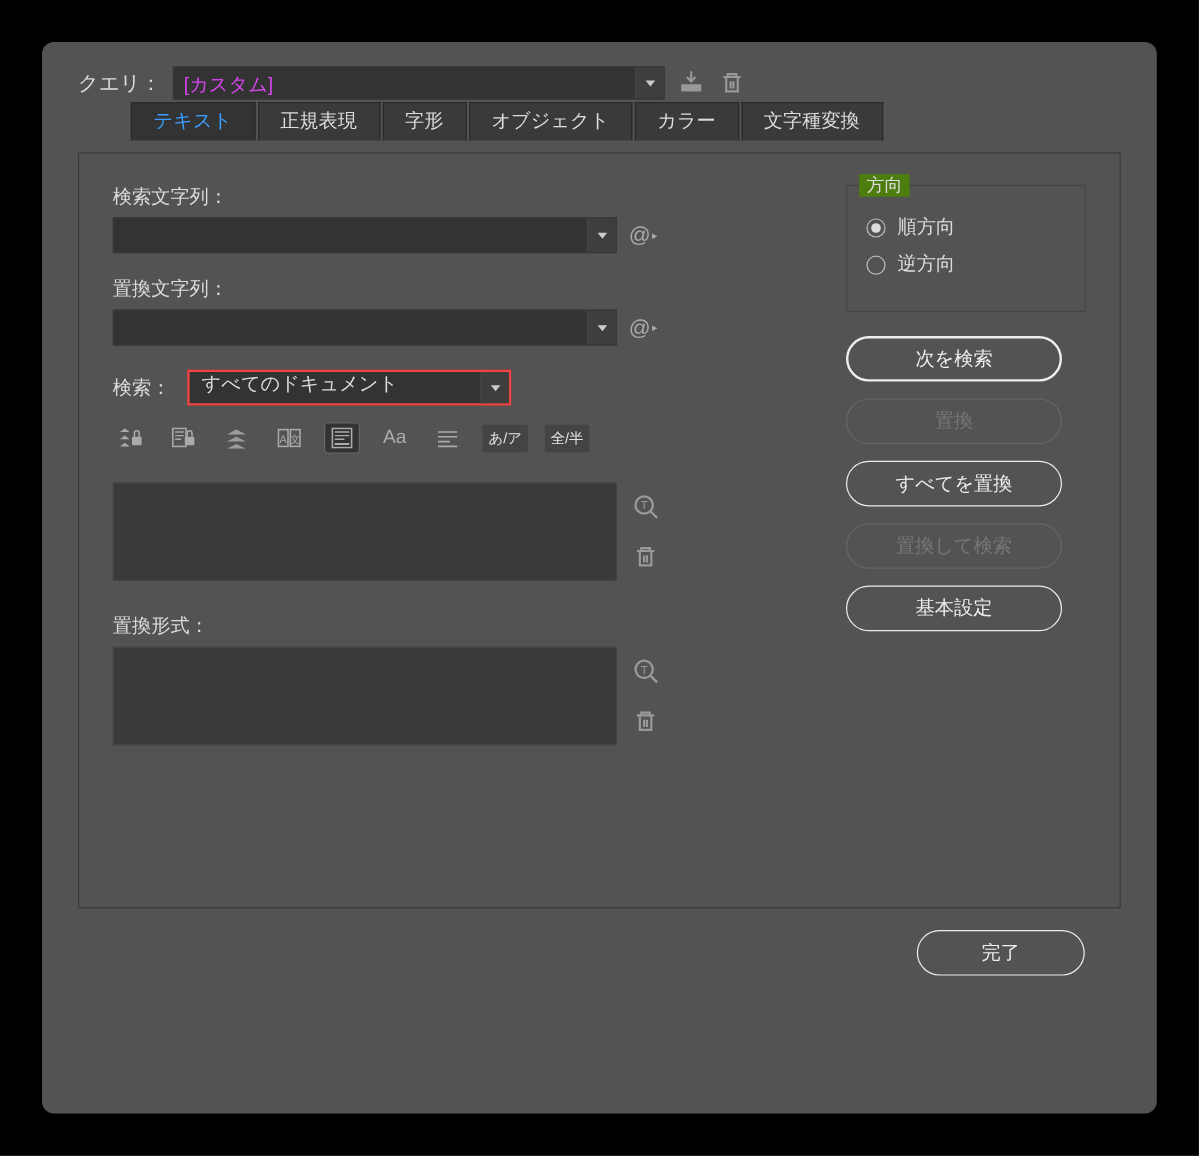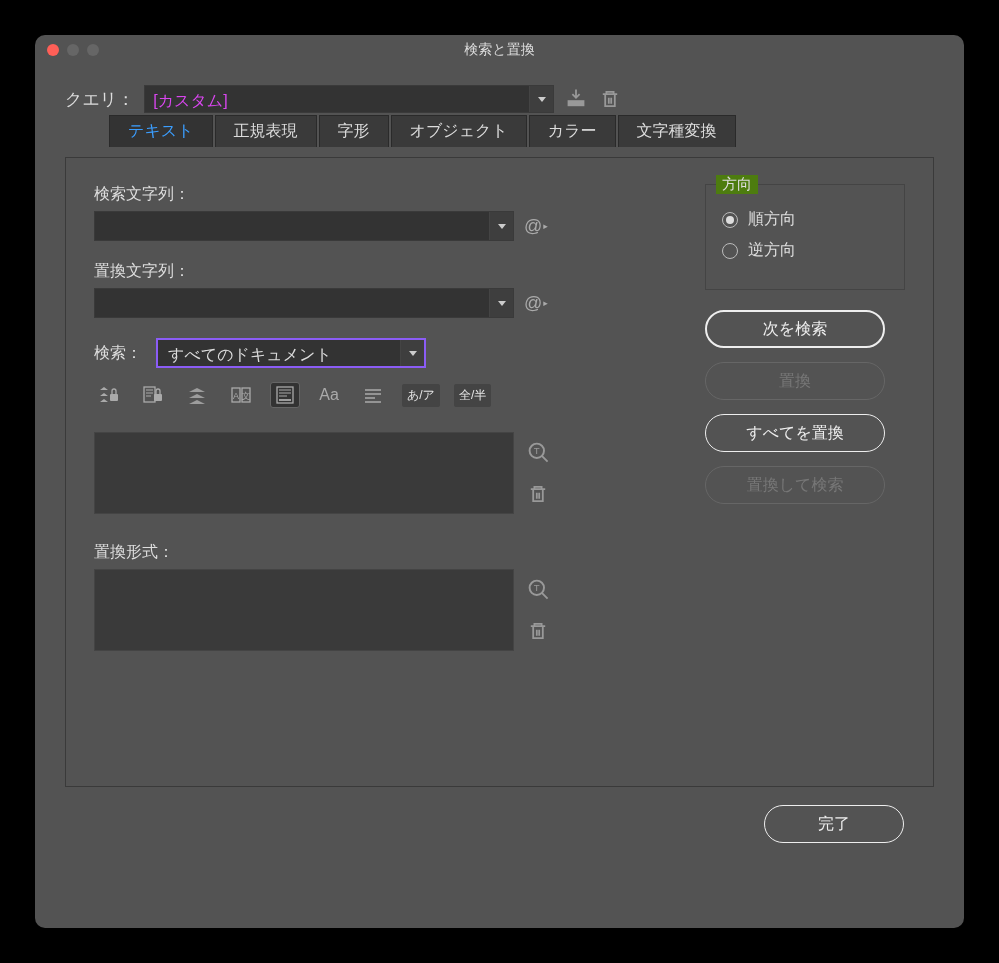--- a/index.html
+++ b/index.html
@@ -26,21 +26,21 @@
 .panel { border: 1px solid #3a3a3a; padding: 26px 28px; min-height: 630px; display: flex; gap: 30px; }
 .left { flex: 1; }
 .right { width: 200px; }
 .field-label { font-size: 16px; margin-bottom: 6px; color: #ddd; }
 .input-row { display: flex; align-items: center; gap: 10px; margin-bottom: 20px; }
 .text-combo { background: #333; border: 1px solid #3a3a3a; height: 30px; width: 420px; display: flex; }
 .text-combo input { flex: 1; background: transparent; border: none; color: #ddd; padding: 0 8px; outline: none; font-size: 15px; }
 .at-icon { color: #aaa; font-size: 18px; display: flex; align-items: center; }
 .at-icon::after { content: "▸"; font-size: 9px; margin-left: 1px; }
 .search-row { display: flex; align-items: center; gap: 14px; margin-bottom: 14px; }
-.scope-combo { background: #333; border: 2px solid #8b5cf6; height: 30px; width: 270px; display: flex; align-items: flex-end; }
+.scope-combo { background: #333; border: 2px solid #ef4444; height: 30px; width: 270px; display: flex; align-items: flex-start; }
 .scope-combo .combo-text { padding: 0 10px; }
 .toolbar { display: flex; gap: 14px; align-items: center; margin-bottom: 24px; }
 .tool { width: 30px; height: 26px; display: flex; align-items: center; justify-content: center; color: #aaa; font-size: 14px; border-radius: 3px; }
 .tool.active { background: #333; border: 1px solid #666; }
 .tool svg { width: 20px; height: 18px; }
 .badge { background: #444; color: #e5e5e5; font-size: 12px; padding: 3px 5px; border-radius: 2px; }
 .format-box { background: #3a3a3a; border: 1px solid #444; width: 420px; height: 82px; }
 .format-row { display: flex; gap: 12px; margin-bottom: 8px; }
 .format-icons { display: flex; flex-direction: column; gap: 18px; padding-top: 8px; }
 .section { margin-bottom: 28px; }
@@ -52,28 +52,20 @@
 .btn { border: 1.5px solid #eee; background: transparent; color: #eee; border-radius: 22px; height: 38px; width: 180px; font-size: 16px; cursor: pointer; margin-bottom: 14px; display: flex; align-items: center; justify-content: center; }
 .btn.primary { border-width: 2px; }
 .btn.disabled { border-color: #666; color: #777; }
 .done-row { display: flex; justify-content: flex-end; padding: 18px 30px 0 0; }
 .done-btn { border: 1.5px solid #eee; background: transparent; color: #eee; border-radius: 22px; height: 38px; width: 140px; font-size: 16px; cursor: pointer; }
 </style>
 </head>
 <body>
 
 <div class="window">
-  <div class="titlebar">
-    <div class="traffic">
-      <div class="tl red"></div>
-      <div class="tl gray"></div>
-      <div class="tl gray"></div>
-    </div>
-    <div class="title">検索と置換</div>
-  </div>
 
   <div class="content">
     <div class="query-row">
       <span class="query-label">クエリ：</span>
       <div class="combo query">
         <span class="combo-text">[カスタム]</span>
         <div class="combo-btn">
             <div class="chevron"></div>
           </div>
       </div>
@@ -233,20 +225,21 @@
           <div class="radio-row">
             <div class="radio"></div>
             <span>逆方向</span>
           </div>
         </div>
 
         <button class="btn primary">次を検索</button>
         <button class="btn disabled">置換</button>
         <button class="btn">すべてを置換</button>
         <button class="btn disabled">置換して検索</button>
+        <button class="btn">基本設定</button>
       </div>
     </div>
 
     <div class="done-row">
       <button class="done-btn">完了</button>
     </div>
   </div>
 </div>
 
 </body></html>

